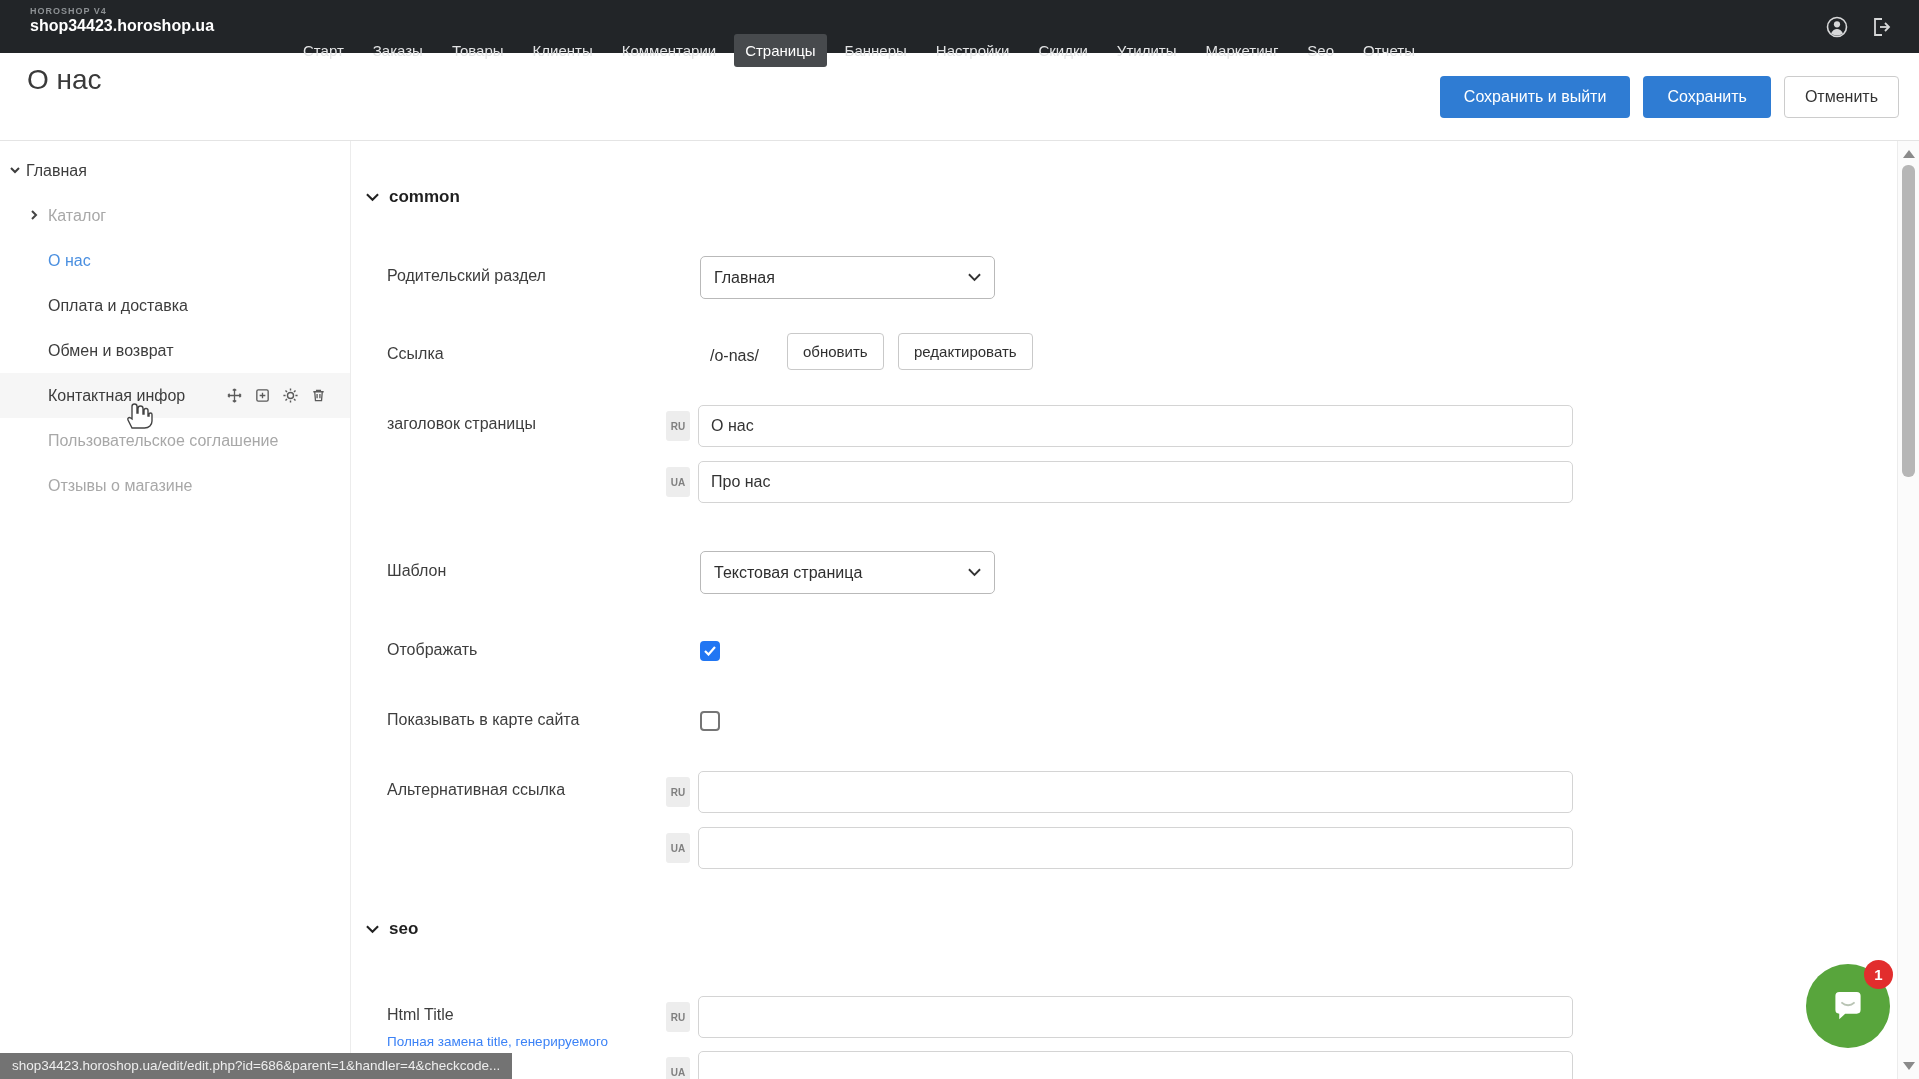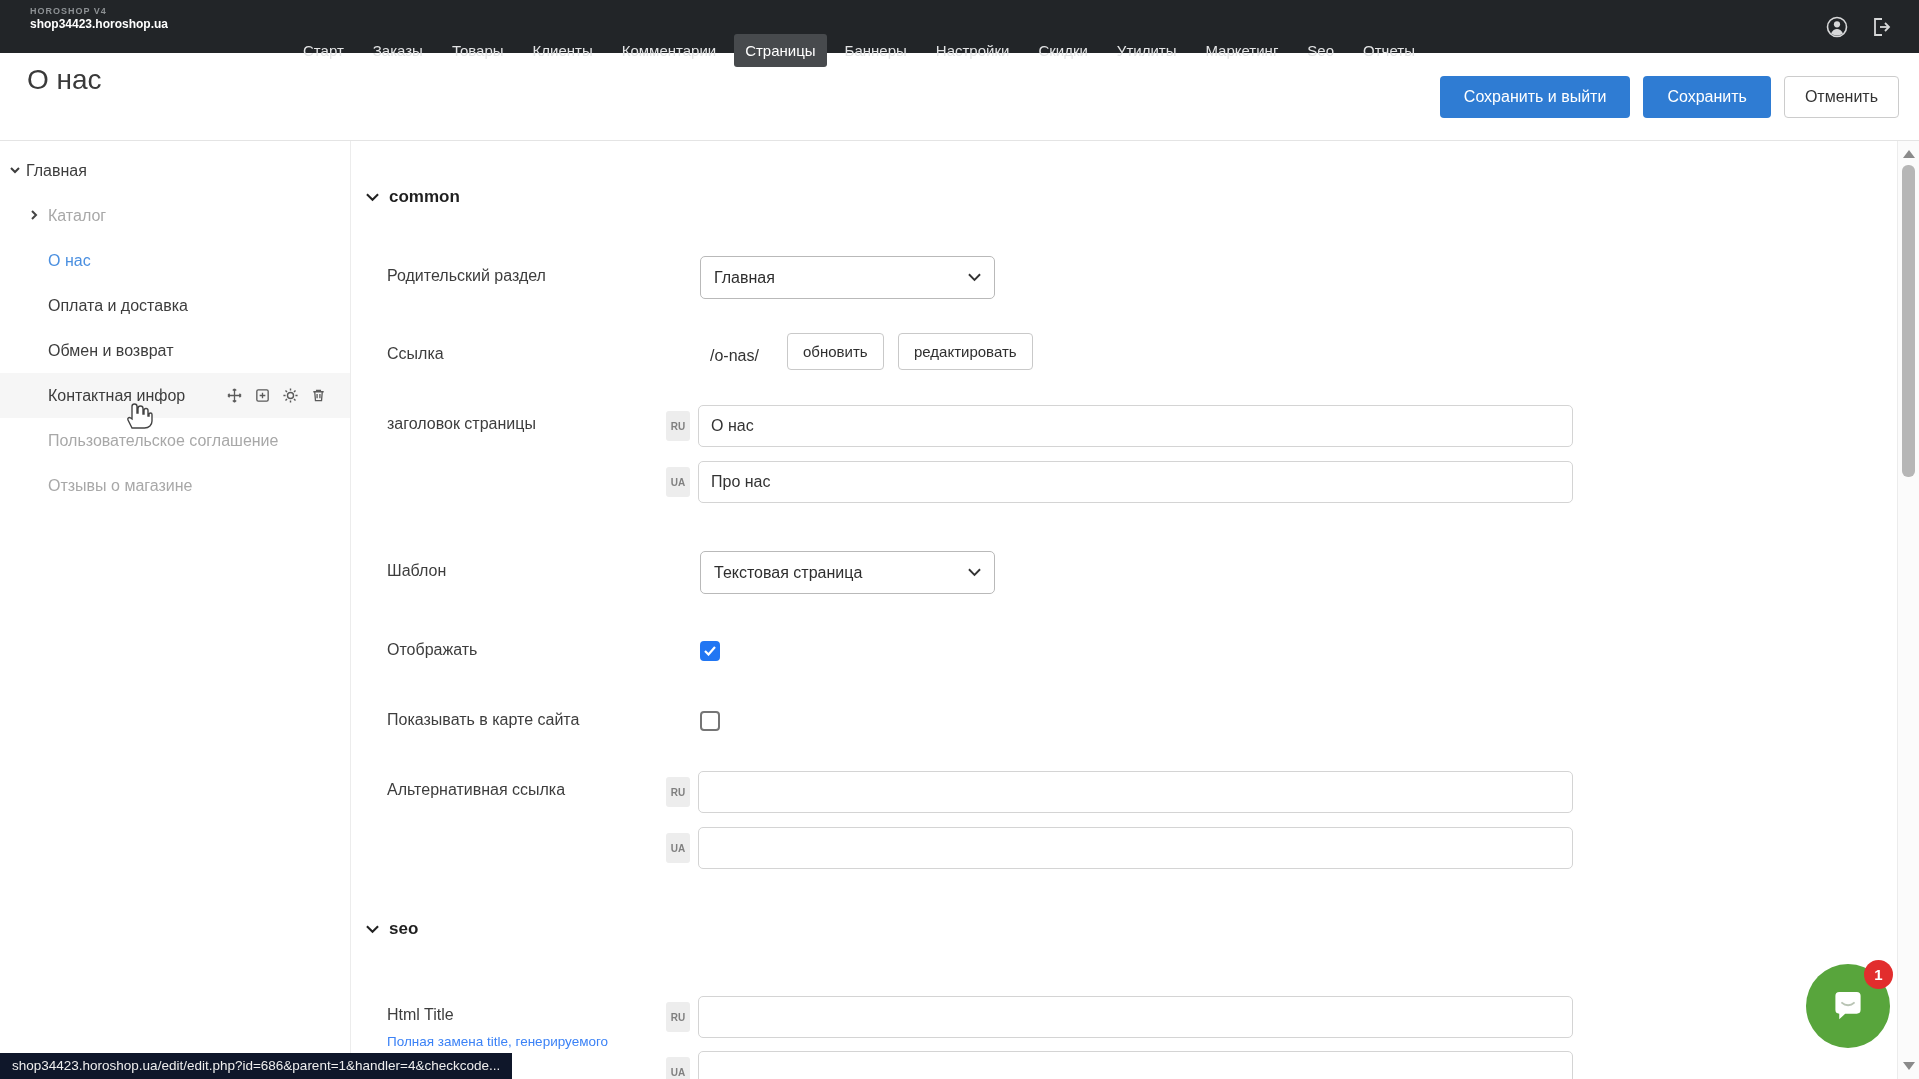--- a/index.html
+++ b/index.html
@@ -3,21 +3,21 @@
 <meta charset="utf-8">
 <style>
   * { margin:0; padding:0; box-sizing:border-box; }
   html,body { width:1919px; height:1079px; overflow:hidden; background:#fff;
     font-family:"Liberation Sans","DejaVu Sans",sans-serif; }
 
   
   .nav { position:absolute; top:0; left:0; width:1919px; height:53px; background:#222528; z-index:30; }
   .brand { position:absolute; left:30px; top:6px; cursor:pointer; }
   .brand-top { font-size:9px; font-weight:bold; letter-spacing:1px; color:#8d9194; }
-  .brand-main { font-size:12px; font-weight:bold; color:#fff; margin-top:1px; }
+  .brand-main { font-size:16px; font-weight:bold; color:#fff; margin-top:1px; }
   .nav-items { position:absolute; left:292px; top:0; height:53px; display:flex; align-items:center; gap:7px; }
   .nav-item { color:#e3e4e5; font-size:15px; padding:8px 11px; border-radius:3px; cursor:pointer; white-space:nowrap;margin-top:47px; }
   .nav-item.active { background:#474a4d; color:#fff; }
   .nav-right { position:absolute; right:26px; top:0; height:53px; display:flex; align-items:center; gap:20px; }
   .nav-ic { width:24px; height:24px; cursor:pointer; }
 
   
   .page-title { position:absolute; left:27px; top:64px; font-size:28px; color:#3a3a3a; }
   .header-buttons { position:absolute; right:20px; top:76px; display:flex; gap:13px; z-index:5; }
   .btn { height:42px; border-radius:4px; font-size:16px; display:flex; align-items:center; padding:8px 24px; cursor:pointer; border:none; }
@@ -74,21 +74,21 @@
   .p-html-ru { top:854px; }     .p-html-ua { top:909px; }
 
   
   .scrollbar { position:absolute; top:141px; right:0; width:22px; bottom:0; background:#fbfbfb; border-left:1px solid #ececec; z-index:10; }
   .sb-arrow { position:absolute; left:5px; width:0; height:0; border-left:6px solid transparent; border-right:6px solid transparent; cursor:pointer; }
   .sb-up { top:9px; border-bottom:8px solid #8a8a8a; }
   .sb-down { bottom:9px; border-top:8px solid #8a8a8a; }
   .sb-thumb { position:absolute; top:24px; left:4px; width:13px; height:312px; background:#b6b6b6; border-radius:6px; cursor:pointer; }
 
   
-  .statusbar { position:absolute; left:0; bottom:0; height:26px; background:#0f172a; color:#ededed; font-size:13.5px; line-height:26px; padding:0 12px; z-index:40; white-space:nowrap; }
+  .statusbar { position:absolute; left:0; bottom:0; height:26px; background:#737373; color:#ededed; font-size:13.5px; line-height:26px; padding:0 12px; z-index:40; white-space:nowrap; }
 
   
   .chat { position:absolute; left:1806px; top:964px; width:84px; height:84px; border-radius:50%; background:#58a53c; z-index:45; cursor:pointer; display:flex; align-items:center; justify-content:center; }
   .chat-badge { position:absolute; top:-4px; right:-3px; width:29px; height:29px; border-radius:50%; background:#e22d2d; color:#fff; font-size:15px; font-weight:bold; display:flex; align-items:center; justify-content:center; }
 </style>
 </head>
 <body>
 
 <div class="nav">
   <div class="brand">

